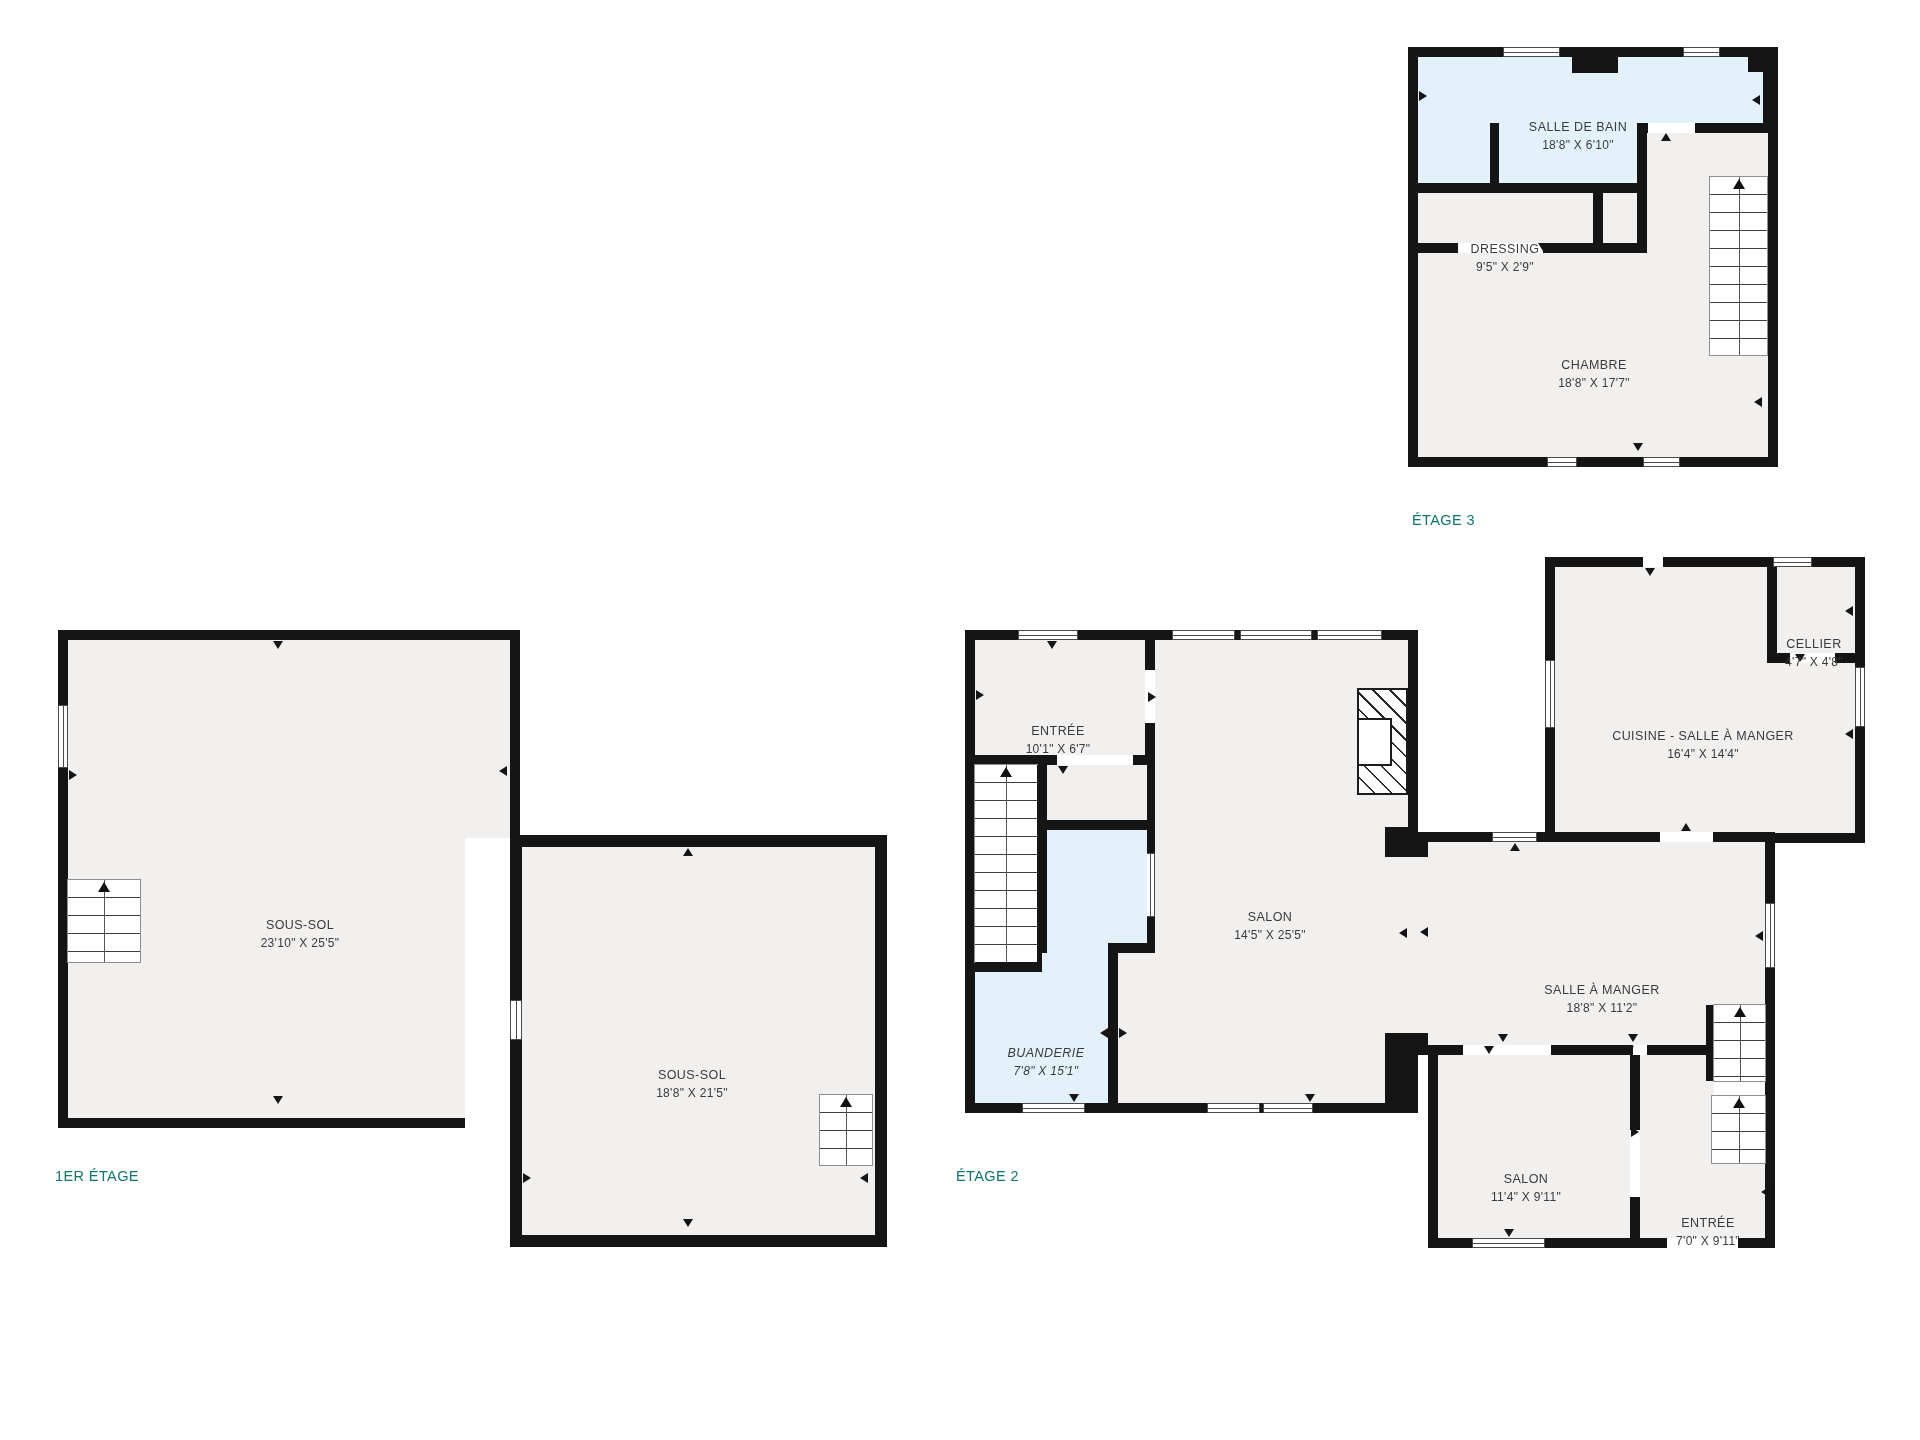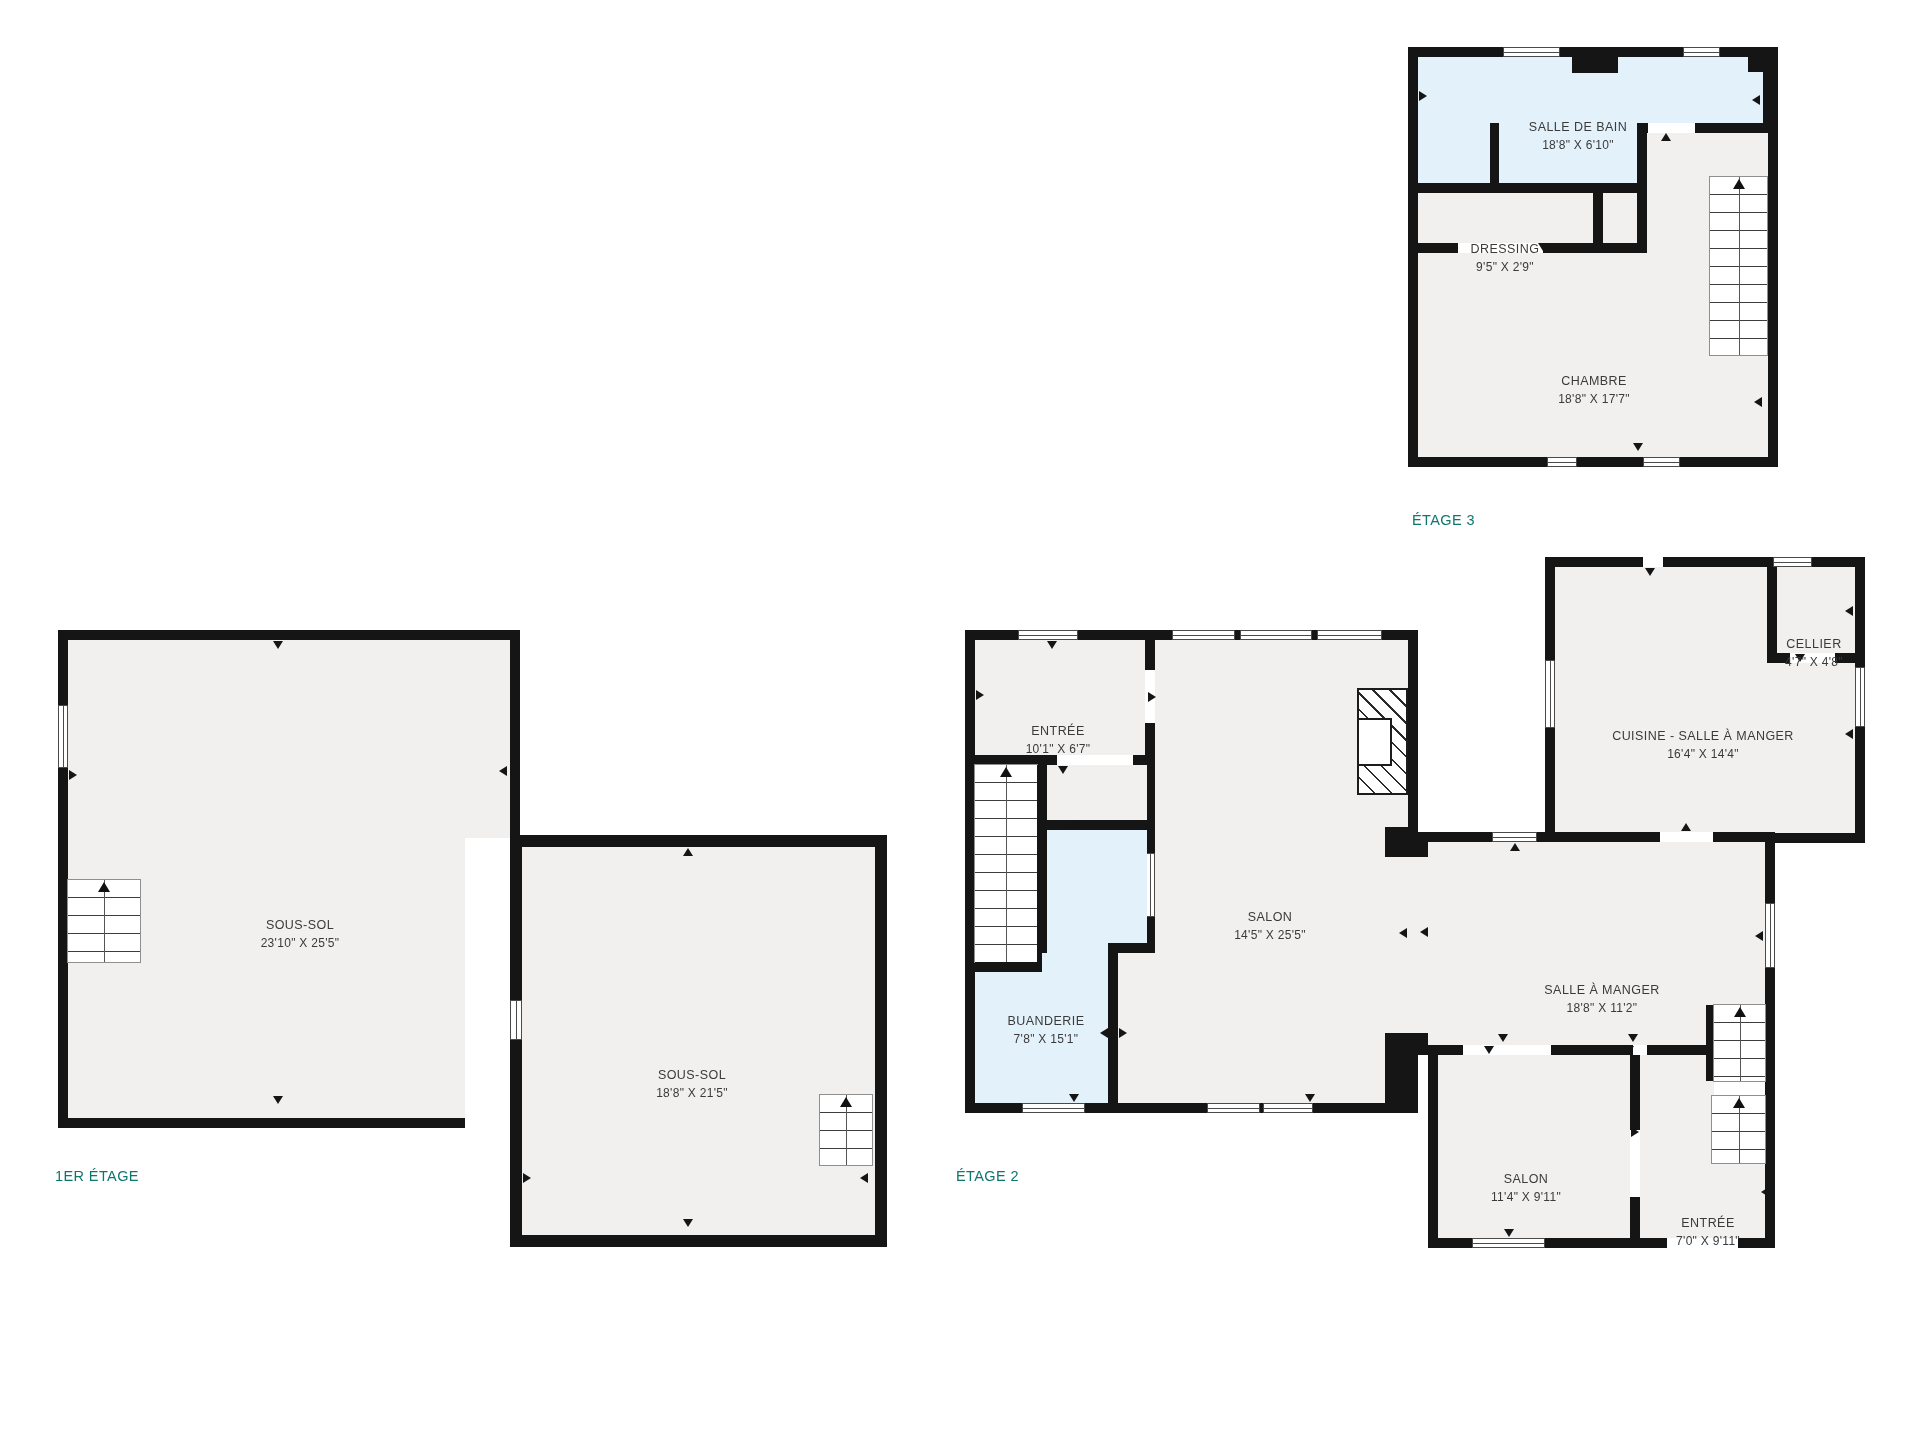--- a/index.html
+++ b/index.html
@@ -209,41 +209,41 @@
   </div>
 
   <div class="rlabel" style="left:1578px;top:84px;">
     <div class="nm">SALLE DE BAIN</div>
     <div class="dm">18'8" X 6'10"</div>
   </div>
   <div class="rlabel" style="left:1505px;top:206px;">
     <div class="nm">DRESSING</div>
     <div class="dm">9'5" X 2'9"</div>
   </div>
-  <div class="rlabel" style="left:1594px;top:338px;">
+  <div class="rlabel" style="left:1594px;top:322px;">
     <div class="nm">CHAMBRE</div>
     <div class="dm">18'8" X 17'7"</div>
   </div>
   <div class="rlabel" style="left:300px;top:882px;">
     <div class="nm">SOUS-SOL</div>
     <div class="dm">23'10" X 25'5"</div>
   </div>
   <div class="rlabel" style="left:692px;top:1032px;">
     <div class="nm">SOUS-SOL</div>
     <div class="dm">18'8" X 21'5"</div>
   </div>
   <div class="rlabel" style="left:1058px;top:688px;">
     <div class="nm">ENTRÉE</div>
     <div class="dm">10'1" X 6'7"</div>
   </div>
   <div class="rlabel" style="left:1270px;top:874px;">
     <div class="nm">SALON</div>
     <div class="dm">14'5" X 25'5"</div>
   </div>
-  <div class="rlabel" style="left:1046px;top:978px;">
+  <div class="rlabel" style="left:1046px;top:1010px;font-style:italic;">
     <div class="nm">BUANDERIE</div>
     <div class="dm">7'8" X 15'1"</div>
   </div>
   <div class="rlabel" style="left:1703px;top:693px;">
     <div class="nm">CUISINE - SALLE À MANGER</div>
     <div class="dm">16'4" X 14'4"</div>
   </div>
   <div class="rlabel" style="left:1814px;top:601px;">
     <div class="nm">CELLIER</div>
     <div class="dm">4'7" X 4'8"</div>

